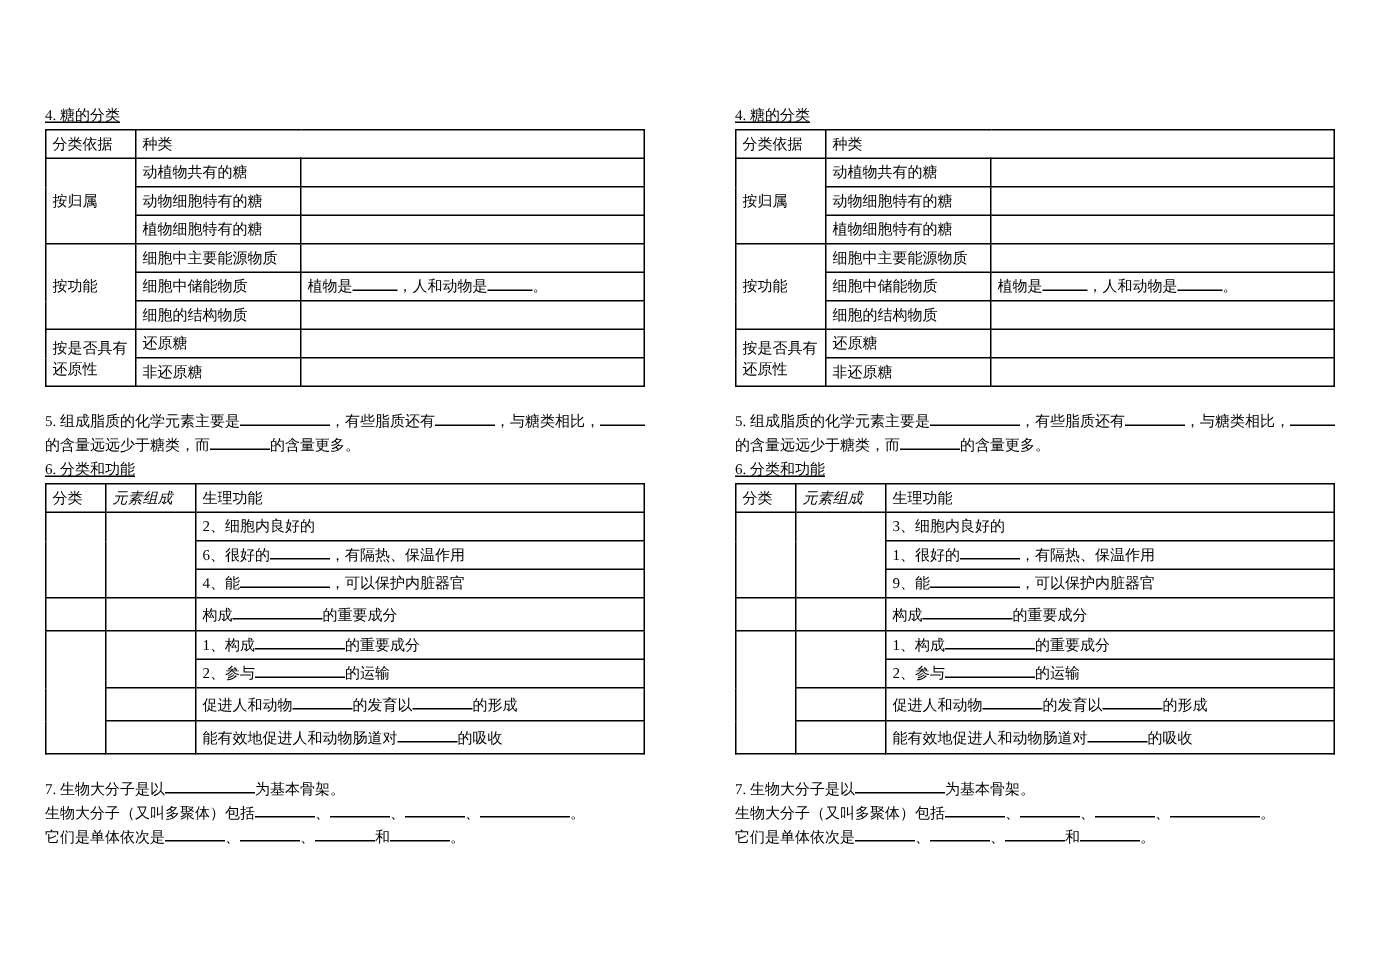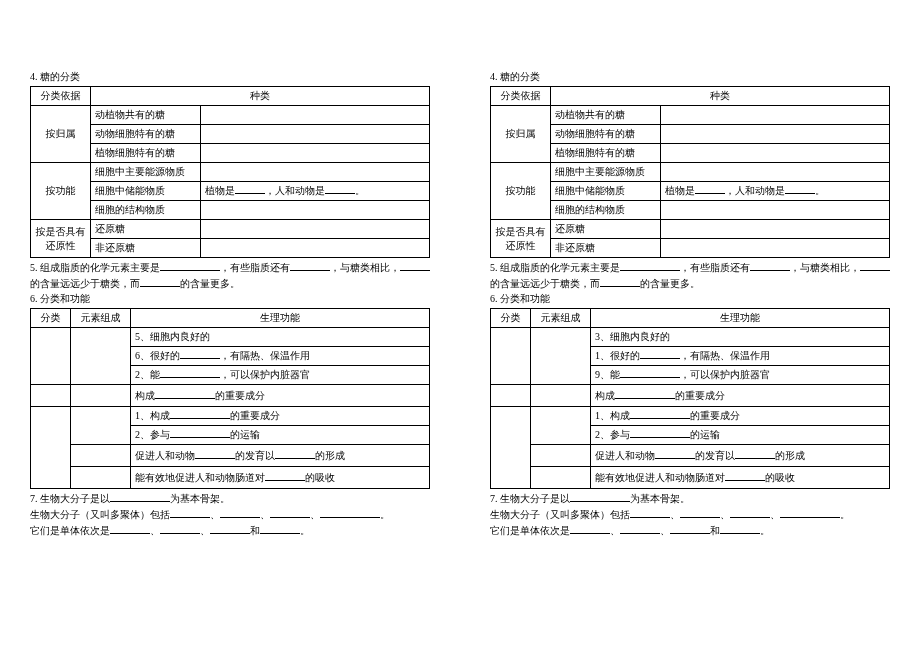--- a/index.html
+++ b/index.html
@@ -14,49 +14,50 @@
       padding: 70px 30px 30px 30px;
       gap: 60px;
     }
     .column {
       flex: 1;
       width: 400px;
     }
     .section-title {
       font-size: 10px;
       margin-bottom: 2px;
+      text-decoration: underline;
     }
     table {
       border-collapse: collapse;
       width: 100%;
       font-size: 10px;
     }
     td {
       border: 1px solid #000;
       padding: 2px 4px;
       height: 14px;
       vertical-align: middle;
     }
     .para {
       font-size: 10px;
       line-height: 1.6;
-      margin-top: 2px;
+      margin-top: 16px;
     }
     .blank {
       display: inline-block;
       border-bottom: 1px solid #000;
       min-width: 40px;
       height: 10px;
       vertical-align: baseline;
     }
     .blank-wide { min-width: 60px; }
     .blank-narrow { min-width: 30px; }
     .table2 td.col1 { width: 40px; }
-    .table2 td.col2 { width: 60px; }
-    .merge-cell { text-align: center; }
+    .table2 td.col2 { width: 60px; font-style: italic; }
+    .merge-cell { }
   </style>
 </head>
 <body>
 
 <div class="column">
   <div class="section-title">4. 糖的分类</div>
   <table>
     <tbody>
         <tr>
       <td class="merge-cell" style="width:60px">分类依据</td>
@@ -109,27 +110,27 @@
   <table class="table2">
     <tbody>
         <tr>
       <td class="col1 merge-cell">分类</td>
       <td class="col2 merge-cell">元素组成</td>
       <td class="merge-cell">生理功能</td>
     </tr>
     <tr>
       <td rowspan="3"></td>
       <td rowspan="3"></td>
-      <td><span>5、细胞内良好的</span></td>
+      <td><span>2、细胞内良好的</span></td>
     </tr>
     <tr>
           <td><span>6、很好的</span><span class="blank"></span><span>，有隔热、保温作用</span></td>
         </tr>
     <tr>
-          <td><span>2、能</span><span class="blank blank-wide"></span><span>，可以保护内脏器官</span></td>
+          <td><span>4、能</span><span class="blank blank-wide"></span><span>，可以保护内脏器官</span></td>
         </tr>
     <tr>
       <td></td>
       <td></td>
       <td style="height:22px;"><span>构成</span><span class="blank blank-wide"></span><span>的重要成分</span></td>
     </tr>
     <tr>
       <td rowspan="4"></td>
       <td rowspan="2"></td>
       <td><span>1、构成</span><span class="blank blank-wide"></span><span>的重要成分</span></td>

